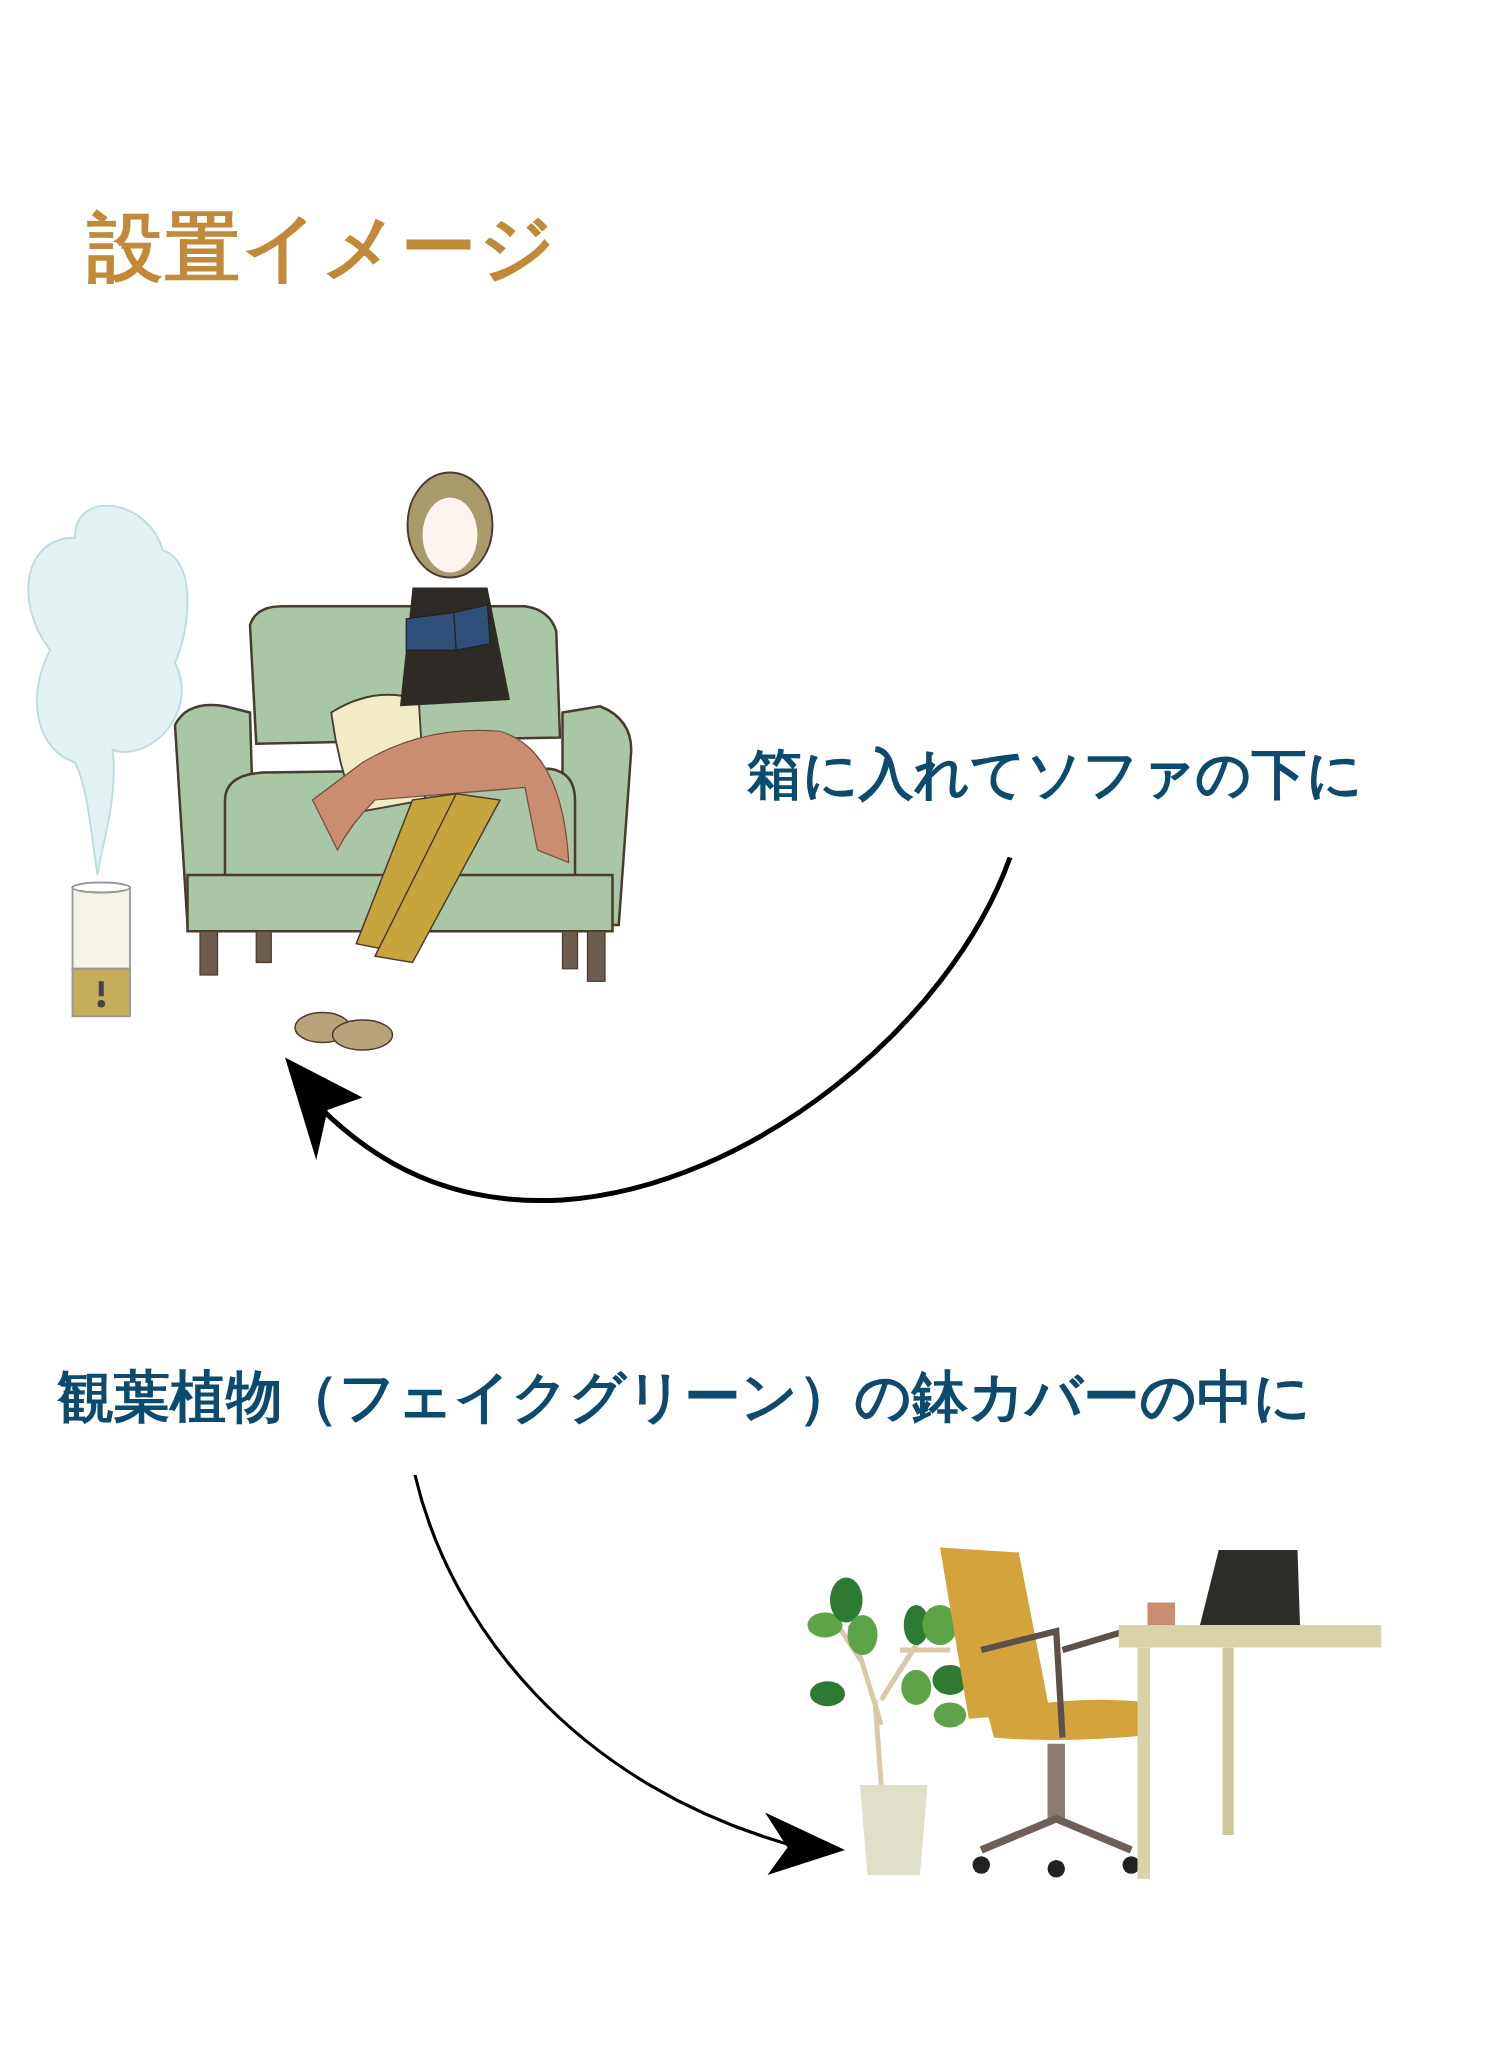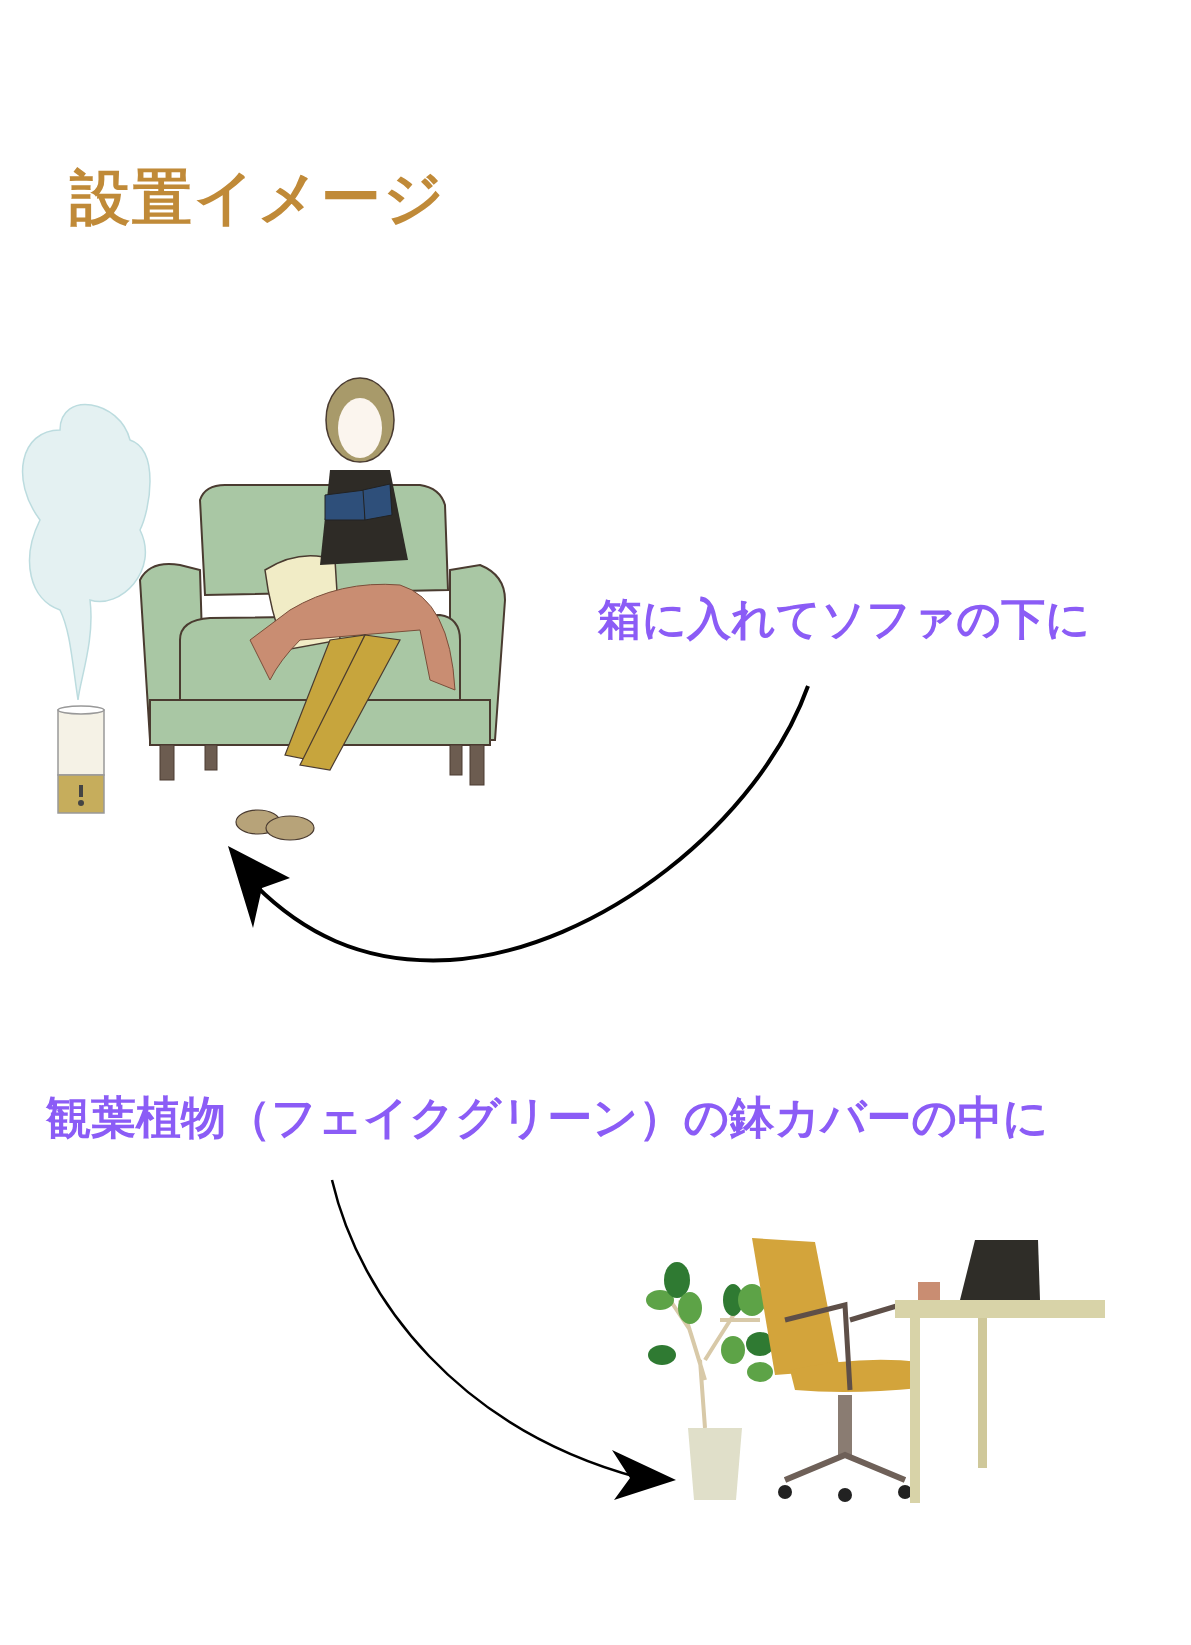--- a/index.html
+++ b/index.html
@@ -1,18 +1,18 @@
 <!DOCTYPE html>
 <html><head>
 <meta charset="utf-8">
 <style>
   html, body { margin: 0; padding: 0; background: #ffffff; }
   body { width: 1191px; height: 1645px; position: relative; overflow: hidden; font-family: "DejaVu Serif", "Liberation Serif", serif; }
   .title { position: absolute; left: 70px; top: 158px; font-size: 60px; font-weight: bold; color: #c08a38; letter-spacing: 2px; }
-  .caption { position: absolute; font-size: 44px; color: #8b5cf6; font-weight: bold; white-space: nowrap; }
+  .caption { position: absolute; font-size: 44px; color: #0c4a6e; font-weight: bold; white-space: nowrap; }
   .cap1 { left: 598px; top: 590px; }
   .cap2 { left: 46px; top: 1088px; font-size: 45px; text-align: right; }
   svg { position: absolute; left: 0; top: 0; }
 </style>
 </head>
 <body>
 
 <div class="title">設置イメージ</div>
 
 <svg width="1191" height="1645" viewBox="0 0 1191 1645">

